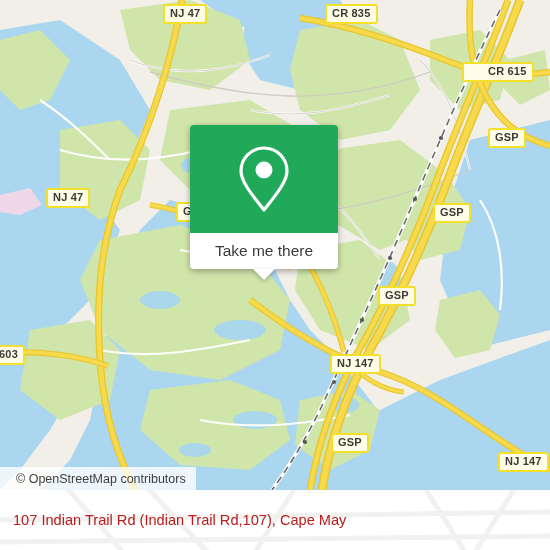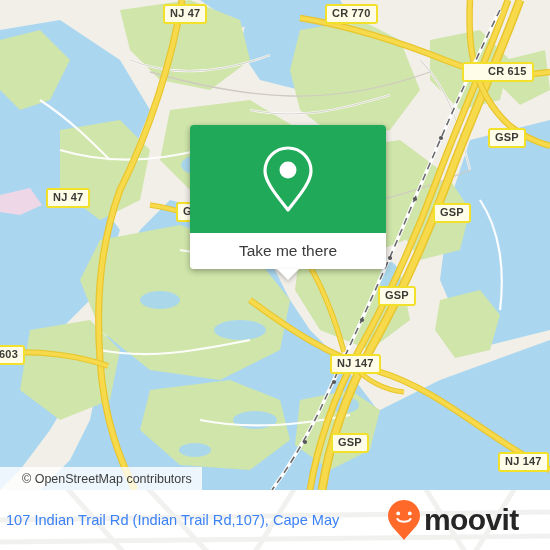--- a/index.html
+++ b/index.html
@@ -49,36 +49,36 @@
     font-family: "Liberation Sans", sans-serif;
     box-sizing: border-box;
   }
 
   
   #attribution {
     position: absolute;
     left: 0;
     bottom: 0;
     height: 23px;
-    padding: 0 10px 0 22px;
+    padding: 0 10px 0 16px;
     display: flex;
     align-items: center;
     background: rgba(255,255,255,0.78);
     color: #3d3d3d;
     font-size: 12.5px;
     font-family: "Liberation Sans", sans-serif;
     white-space: nowrap;
   }
 
   
   #callout {
     position: absolute;
     left: 190px;
     top: 125px;
-    width: 196px;
+    width: 148px;
     border-radius: 4px;
     box-shadow: 0 2px 6px rgba(0,0,0,0.33);
     overflow: visible;
     z-index: 20;
   }
   #callout-head {
     height: 108px;
     background: #21a95a;
     border-radius: 4px 4px 0 0;
     display: flex;
@@ -123,23 +123,23 @@
     align-items: center;
     overflow: hidden;
   }
   #bottom-watermark {
     position: absolute;
     left: 0; top: 0;
     opacity: 1;
   }
   #address {
     position: relative;
-    margin-left: 6px;
+    margin-left: 13px;
     width: 378px;
-    color: #3b82f6;
+    color: #b91c1c;
     font-size: 14.6px;
     line-height: 19px;
     font-family: "Liberation Sans", sans-serif;
     z-index: 2;
   }
   #brand {
     position: relative;
     display: flex;
     align-items: center;
     z-index: 2;
@@ -313,21 +313,21 @@
           <circle cx="362" cy="320" r="2.1"></circle>
           <circle cx="334" cy="382" r="2.1"></circle>
           <circle cx="305" cy="442" r="2.1"></circle>
         </g>
 
       </g>
     </svg>
 
     <div id="shield-layer">
         <div class="shield" style="left: 163px; top: 4px;">NJ 47</div>
-        <div class="shield" style="left: 325px; top: 4px;">CR 770</div>
+        <div class="shield" style="left: 325px; top: 4px;">CR 835</div>
         <div class="shield" style="left: 462px; top: 62px; padding-left: 24px;">CR 615</div>
         <div class="shield" style="left: 488px; top: 128px;">GSP</div>
         <div class="shield" style="left: 46px; top: 188px;">NJ 47</div>
         <div class="shield" style="left: 176px; top: 202px;">G</div>
         <div class="shield" style="left: 433px; top: 203px;">GSP</div>
         <div class="shield" style="left: 378px; top: 286px;">GSP</div>
         <div class="shield" style="left: -8px; top: 345px;">603</div>
         <div class="shield" style="left: 330px; top: 354px;">NJ 147</div>
         <div class="shield" style="left: 331px; top: 433px;">GSP</div>
         <div class="shield" style="left: 498px; top: 452px;">NJ 147</div>
@@ -365,26 +365,16 @@
         <path d="M 520,-10 L 470,70"></path>
         <path d="M 0,30 L 550,22"></path>
         <path d="M 0,52 L 550,46"></path>
       </g>
     </svg>
 
     <div id="address">
       <div>107 Indian Trail Rd (Indian Trail Rd,107), Cape May</div>
     </div>
 
-    <div id="brand">
-      <svg width="36" height="44" viewBox="0 0 36 44">
-        <path d="M18 2 C9.2 2 2 9.2 2 18 C2 27 11 33 18 42 C25 33 34 27 34 18
-                 C34 9.2 26.8 2 18 2 Z" fill="#ff6a2b"></path>
-        <circle cx="12.2" cy="15.4" r="1.9" fill="#ffffff"></circle>
-        <circle cx="23.8" cy="15.4" r="1.9" fill="#ffffff"></circle>
-        <path d="M11.5 21 C13.8 24.6 22.2 24.6 24.5 21" fill="none" stroke="#ffffff" stroke-width="2.1" stroke-linecap="round"></path>
-      </svg>
-      <span id="brand-name">moovit</span>
-    </div>
 
   </div>
 
 </div>
 
 </body></html>

